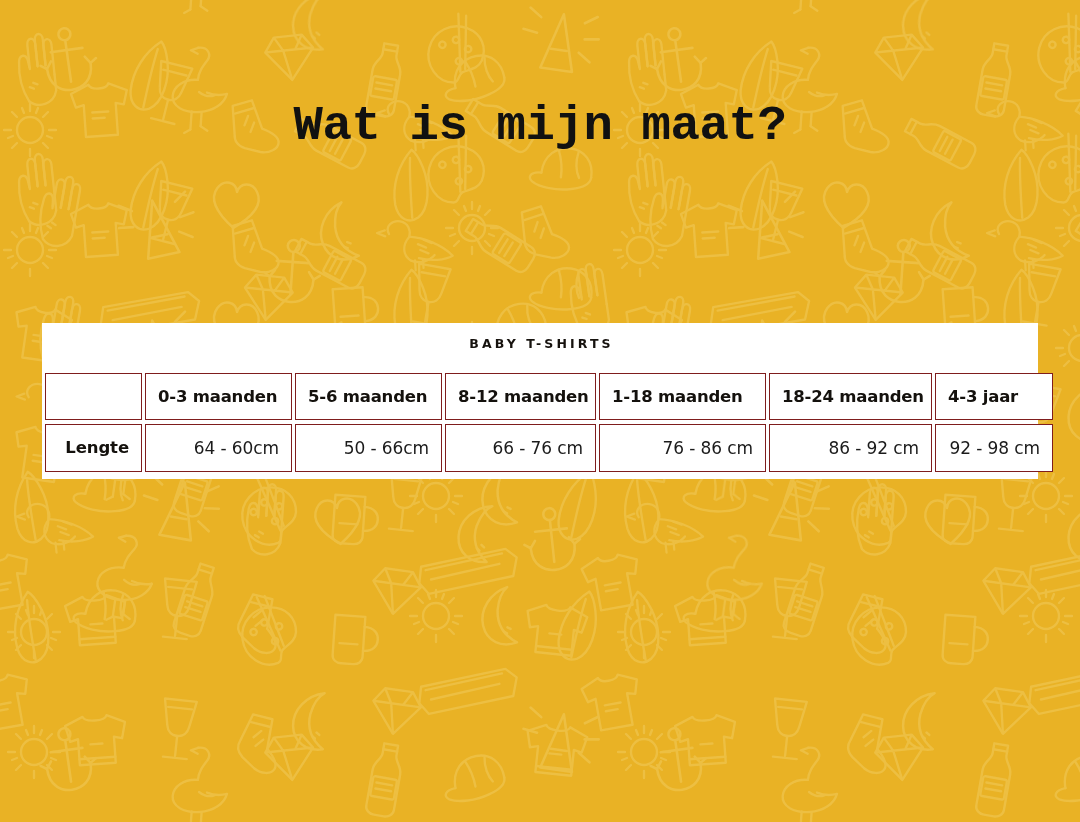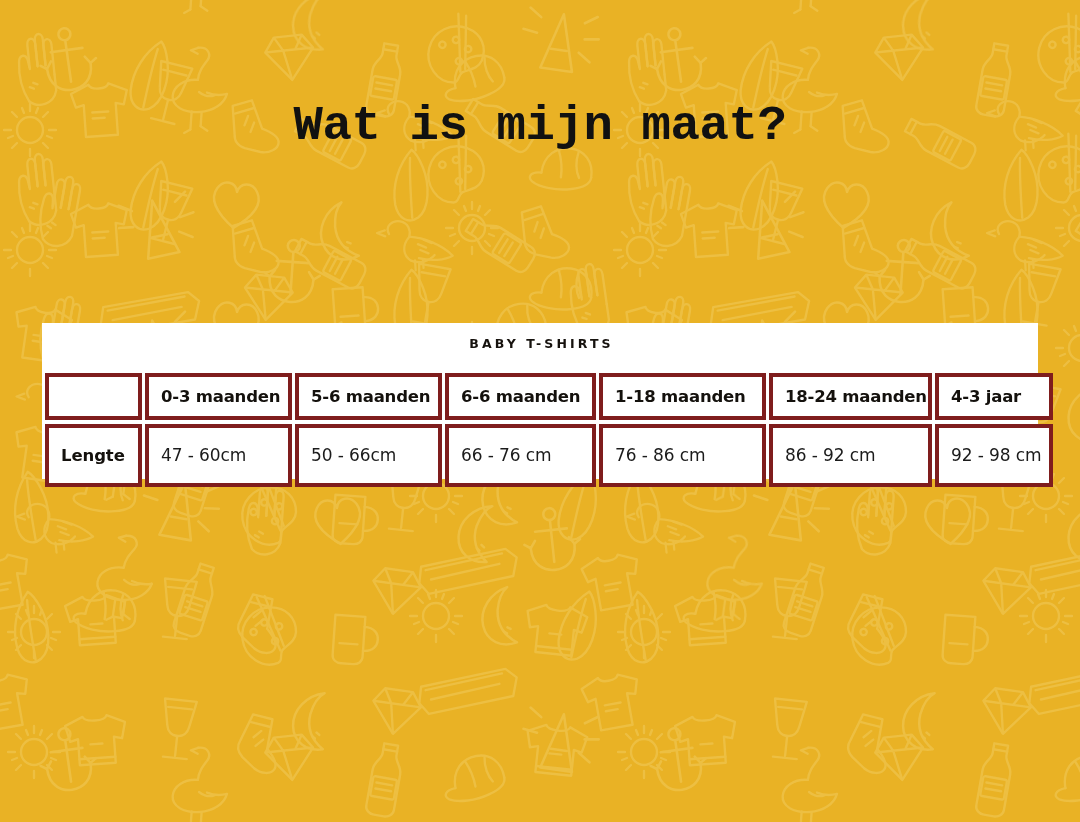--- a/index.html
+++ b/index.html
@@ -78,46 +78,47 @@
   #size-table {
     margin-top: 18px;
     width: 996px;
     border-collapse: separate;
     border-spacing: 3px 4px;
     table-layout: fixed;
   }
 
   #size-table td,
   #size-table th {
-    border: 4px solid #7f1d1d;
+    border: 1px solid #7f1d1d;
     background: #ffffff;
     text-align: left;
     vertical-align: middle;
     padding: 0 12px;
     box-sizing: border-box;
   }
 
   #size-table thead th {
     height: 47px;
     font-family: "DejaVu Sans", sans-serif;
     font-weight: bold;
     font-size: 16.5px;
     color: #14110d;
     letter-spacing: -0.2px;
     white-space: nowrap;
   }
 
   #size-table tbody td {
-    height: 63px;
+    height: 48px;
     font-family: "DejaVu Sans", sans-serif;
     font-weight: normal;
     font-size: 17px;
     color: #1b1b1b;
     letter-spacing: -0.1px;
     white-space: nowrap;
+    text-align: right;
   }
 
   #size-table tbody td.row-label {
     font-weight: bold;
     font-size: 16.5px;
     color: #14110d;
   }
 
   col.c-label  { width: 97px; }
   col.c-0      { width: 147px; }
@@ -338,30 +339,30 @@
         <col class="c-2">
         <col class="c-3">
         <col class="c-4">
         <col class="c-5">
       </colgroup>
       <thead>
         <tr>
           <th></th>
           <th>0-3 maanden</th>
           <th>5-6 maanden</th>
-          <th>6-6 maanden</th>
+          <th>8-12 maanden</th>
           <th>1-18 maanden</th>
           <th>18-24 maanden</th>
           <th>4-3 jaar</th>
         </tr>
       </thead>
       <tbody>
         <tr>
           <td class="row-label">Lengte</td>
-          <td>47 - 60cm</td>
+          <td>64 - 60cm</td>
           <td>50 - 66cm</td>
           <td>66 - 76 cm</td>
           <td>76 - 86 cm</td>
           <td>86 - 92 cm</td>
           <td>92 - 98 cm</td>
         </tr>
       </tbody>
     </table>
 
   </section>

